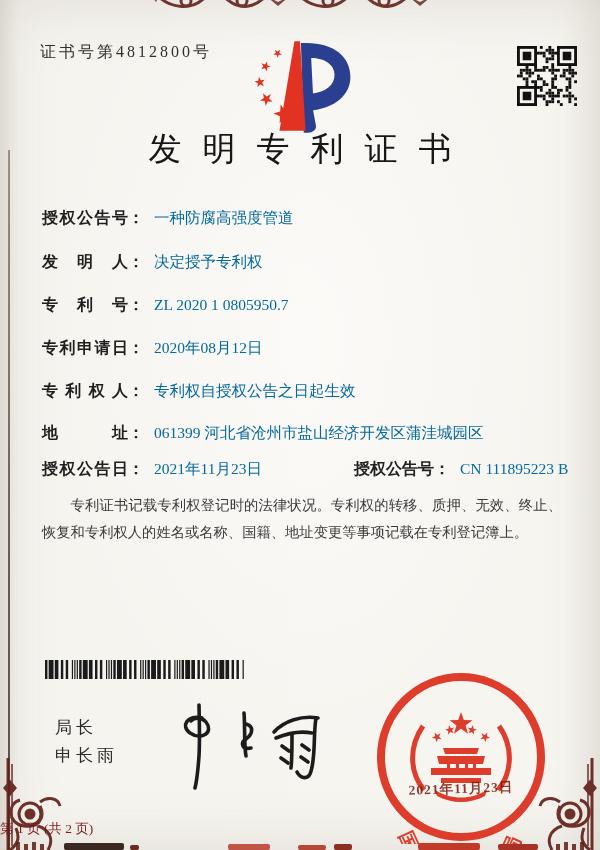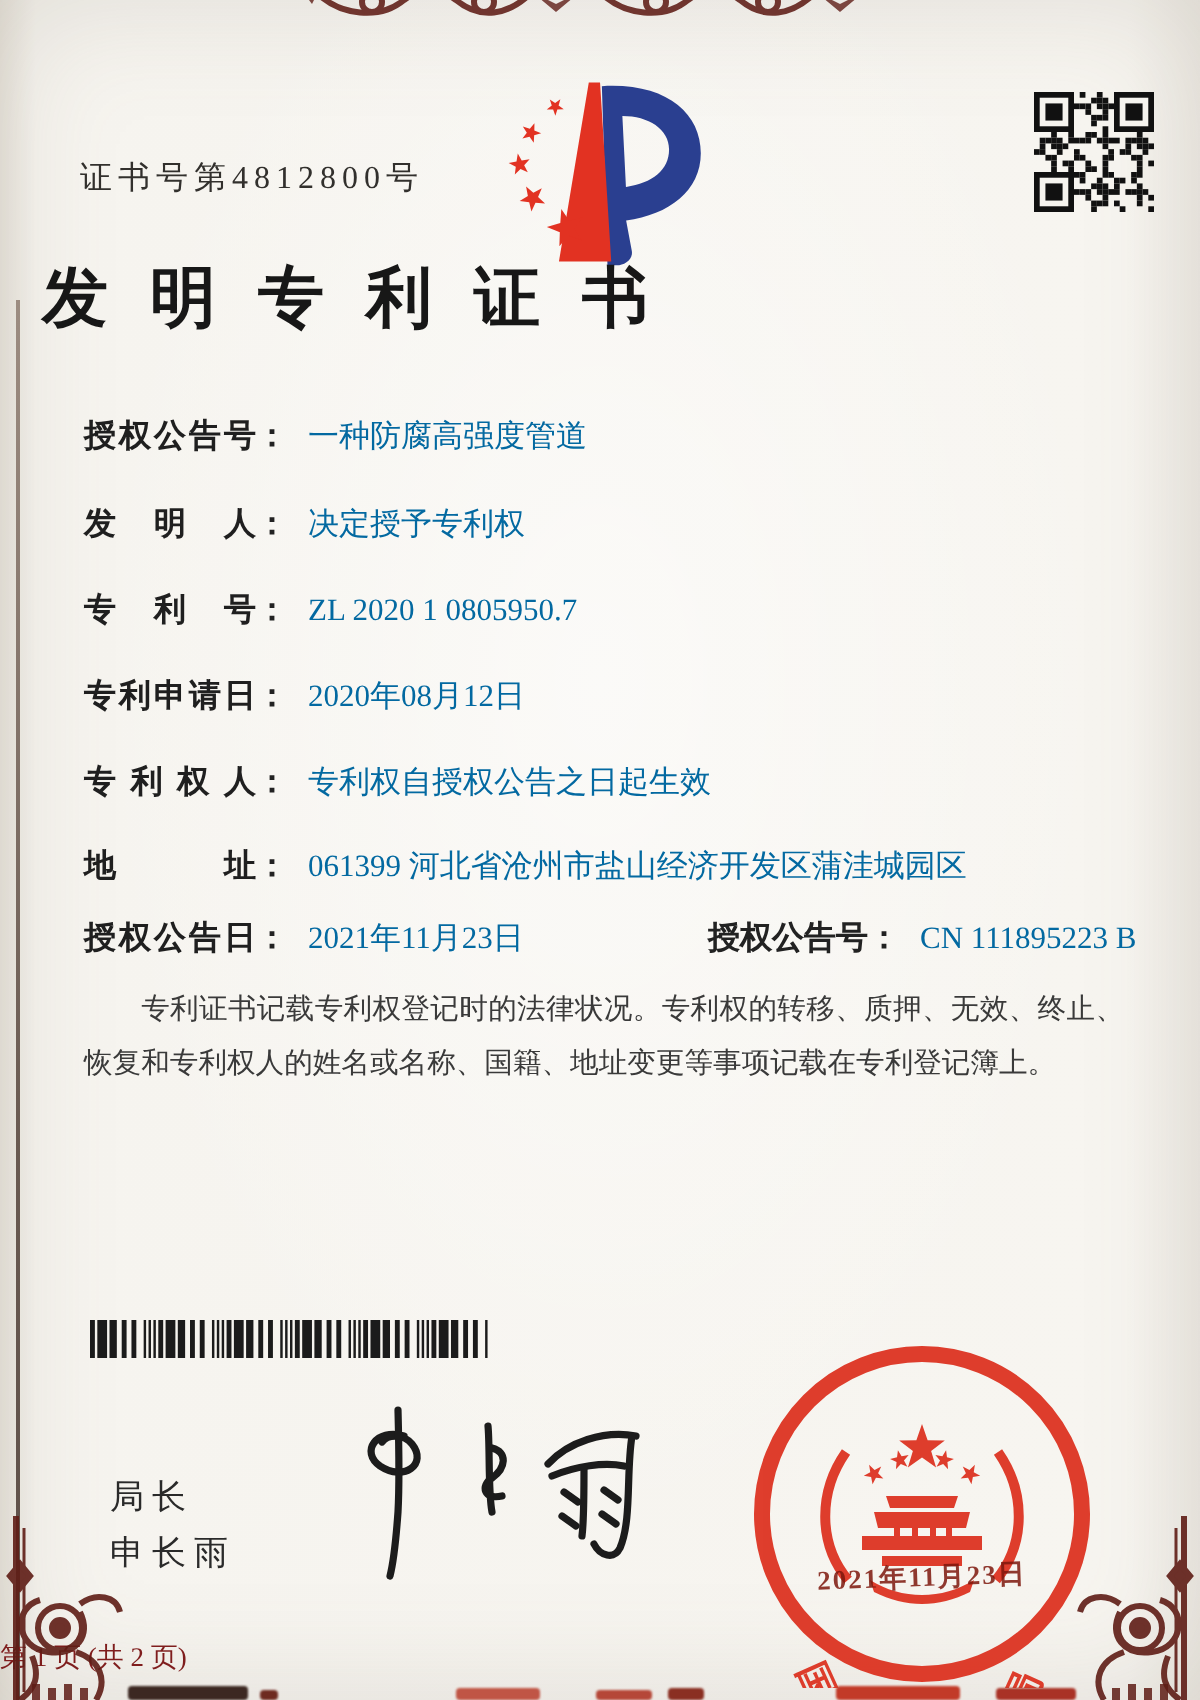--- a/index.html
+++ b/index.html
@@ -8,40 +8,40 @@
     font-family:"Liberation Serif","DejaVu Serif",serif;
     background:
       radial-gradient(ellipse at 50% 40%, rgba(255,255,255,.55), rgba(0,0,0,0) 60%),
       linear-gradient(90deg,#e8e4dc 0,#f6f4ef 3%,#f7f5f0 94%,#efece6 100%),
       #f6f4ef;
     color:#2b2b2b;
   }
   .vignette{position:absolute;inset:0;pointer-events:none;
     box-shadow:inset 0 0 60px rgba(120,110,95,.18);}
   
-  .cert-no{position:absolute;left:40px;top:42px;font-size:16px;letter-spacing:3px;color:#32302d;margin-top:37px;}
+  .cert-no{position:absolute;left:40px;top:42px;font-size:16px;letter-spacing:3px;color:#32302d;}
   .logo{position:absolute;left:244px;top:34px;width:112px;height:104px;}
   .qr{position:absolute;left:517px;top:46px;width:60px;height:60px;}
-  .title{position:absolute;left:0;top:127px;width:100%;text-align:left;
-    font-size:33px;font-weight:bold;letter-spacing:21px;padding-left:21px;box-sizing:border-box;color:#171717;}
+  .title{position:absolute;left:0;top:127px;width:100%;text-align:center;
+    font-size:33px;font-weight:normal;letter-spacing:21px;padding-left:21px;box-sizing:border-box;color:#171717;}
   
   .row{position:absolute;left:42px;font-size:16px;white-space:nowrap;color:#222;}
   .row .lab{display:inline-block;width:86px;text-align:justify;text-align-last:justify;
     font-weight:600;color:#1f1f1f;vertical-align:bottom;}
   .row .colon{font-weight:600;margin-right:10px;}
   .row .val{font-size:15.5px;color:#0369a1;}
   .grant-no{position:absolute;left:312px;top:0;white-space:nowrap;}
   .grant-no .lab2{font-weight:600;text-align:right;}
   
   .body-text{position:absolute;left:42px;top:492px;width:520px;
     font-size:14.3px;line-height:27px;text-align:justify;color:#3a3a3a;}
   .body-text p{margin:0;text-indent:2em;}
   
   .barcode{position:absolute;left:45px;top:660px;width:200px;height:19px;}
-  .officer{position:absolute;left:55px;top:714px;font-size:17px;color:#2a2a2a;line-height:28px;letter-spacing:4px;margin-top:21px;}
+  .officer{position:absolute;left:55px;top:714px;font-size:17px;color:#2a2a2a;line-height:28px;letter-spacing:4px;}
   .signature{position:absolute;left:150px;top:698px;width:190px;height:95px;}
   .seal{position:absolute;left:374px;top:670px;width:174px;height:174px;}
   .seal-date{position:absolute;left:374px;top:780px;width:174px;text-align:center;
     font-size:13.5px;font-weight:bold;color:rgba(125,22,12,.85);letter-spacing:1px;transform:rotate(-2deg);}
   .footer{position:absolute;left:0;top:820px;width:100%;text-align:left;font-size:13.5px;color:#7f1d1d;}
   
   .orn-top{position:absolute;left:150px;top:-6px;width:290px;height:22px;}
   .edge-left{position:absolute;left:8px;top:150px;width:2px;height:700px;
     background:linear-gradient(#8a776b,#4a382f 60%,#3a2a24);opacity:.8;}
   .corner{position:absolute;bottom:0;width:62px;height:92px;}

